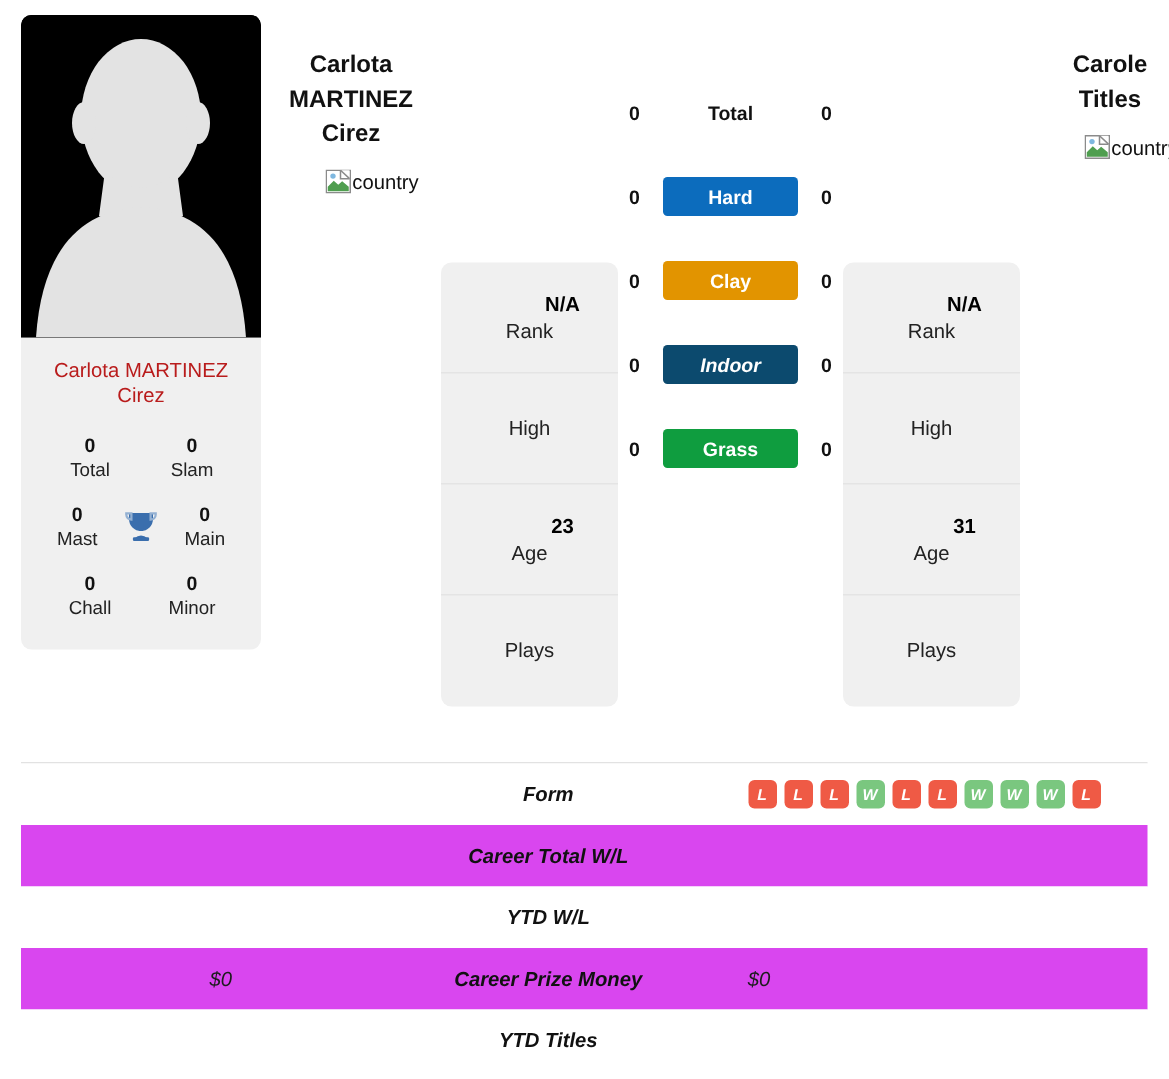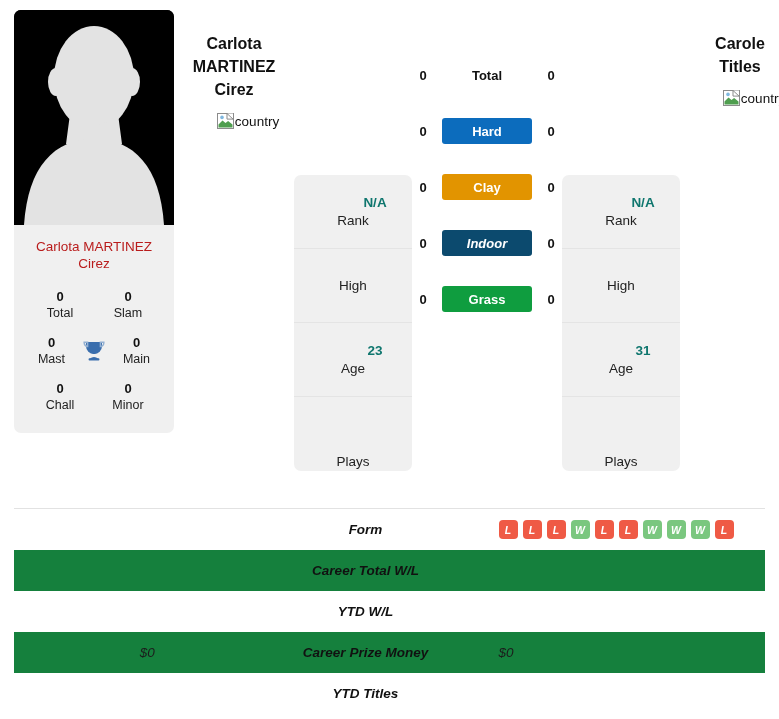--- a/index.html
+++ b/index.html
@@ -138,25 +138,25 @@
   }
   .info-cell {
     height: 74px;
     display: flex;
     flex-direction: column;
     align-items: center;
     justify-content: center;
     border-bottom: 1px solid #e4e4e4;
     line-height: 18px;
   }
-  .info-cell:last-child { border-bottom: none; justify-content: flex-end; }
+  .info-cell:last-child { border-bottom: none; }
   .info-val {
     font-size: 13.5px;
     font-weight: bold;
-    color: #0f766e;
+    color: #000000;
     margin-left: 44px;
   }
   .info-lbl {
     font-size: 13.5px;
     color: #222;
   }
 
   
   .surfaces {
     flex: 0 0 150px;
@@ -205,21 +205,21 @@
     top: 508px;
     border-top: 1px solid #e2e2e2;
   }
   .trow {
     display: flex;
     align-items: center;
     height: 41px;
     background: #ffffff;
     font-style: italic;
   }
-  .trow.alt { background: #15803d; align-items: center; }
+  .trow.alt { background: #d946ef; align-items: center; }
   .tleft, .tright {
     flex: 1 1 0;
     display: flex;
     align-items: center;
     font-size: 13.5px;
     color: #1c1c1c;
   }
   .tleft { justify-content: center; }
   .tright { justify-content: flex-start; padding-left: 48px; }
   .tlabel {

